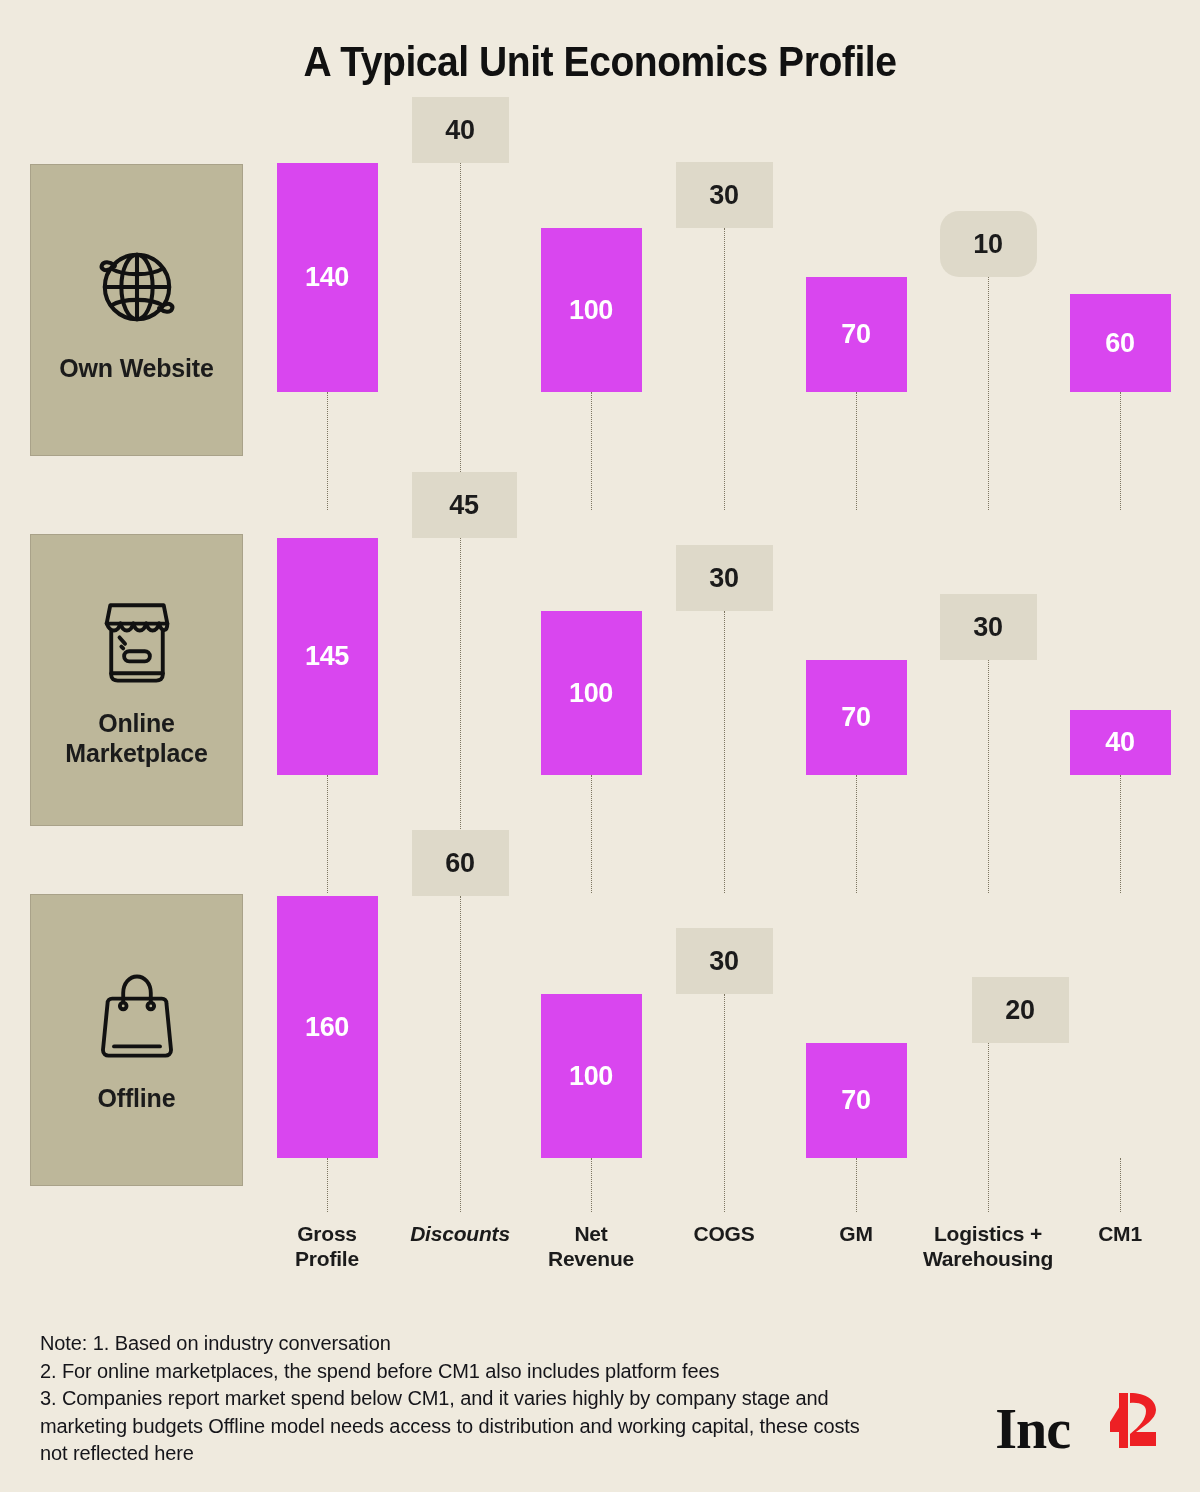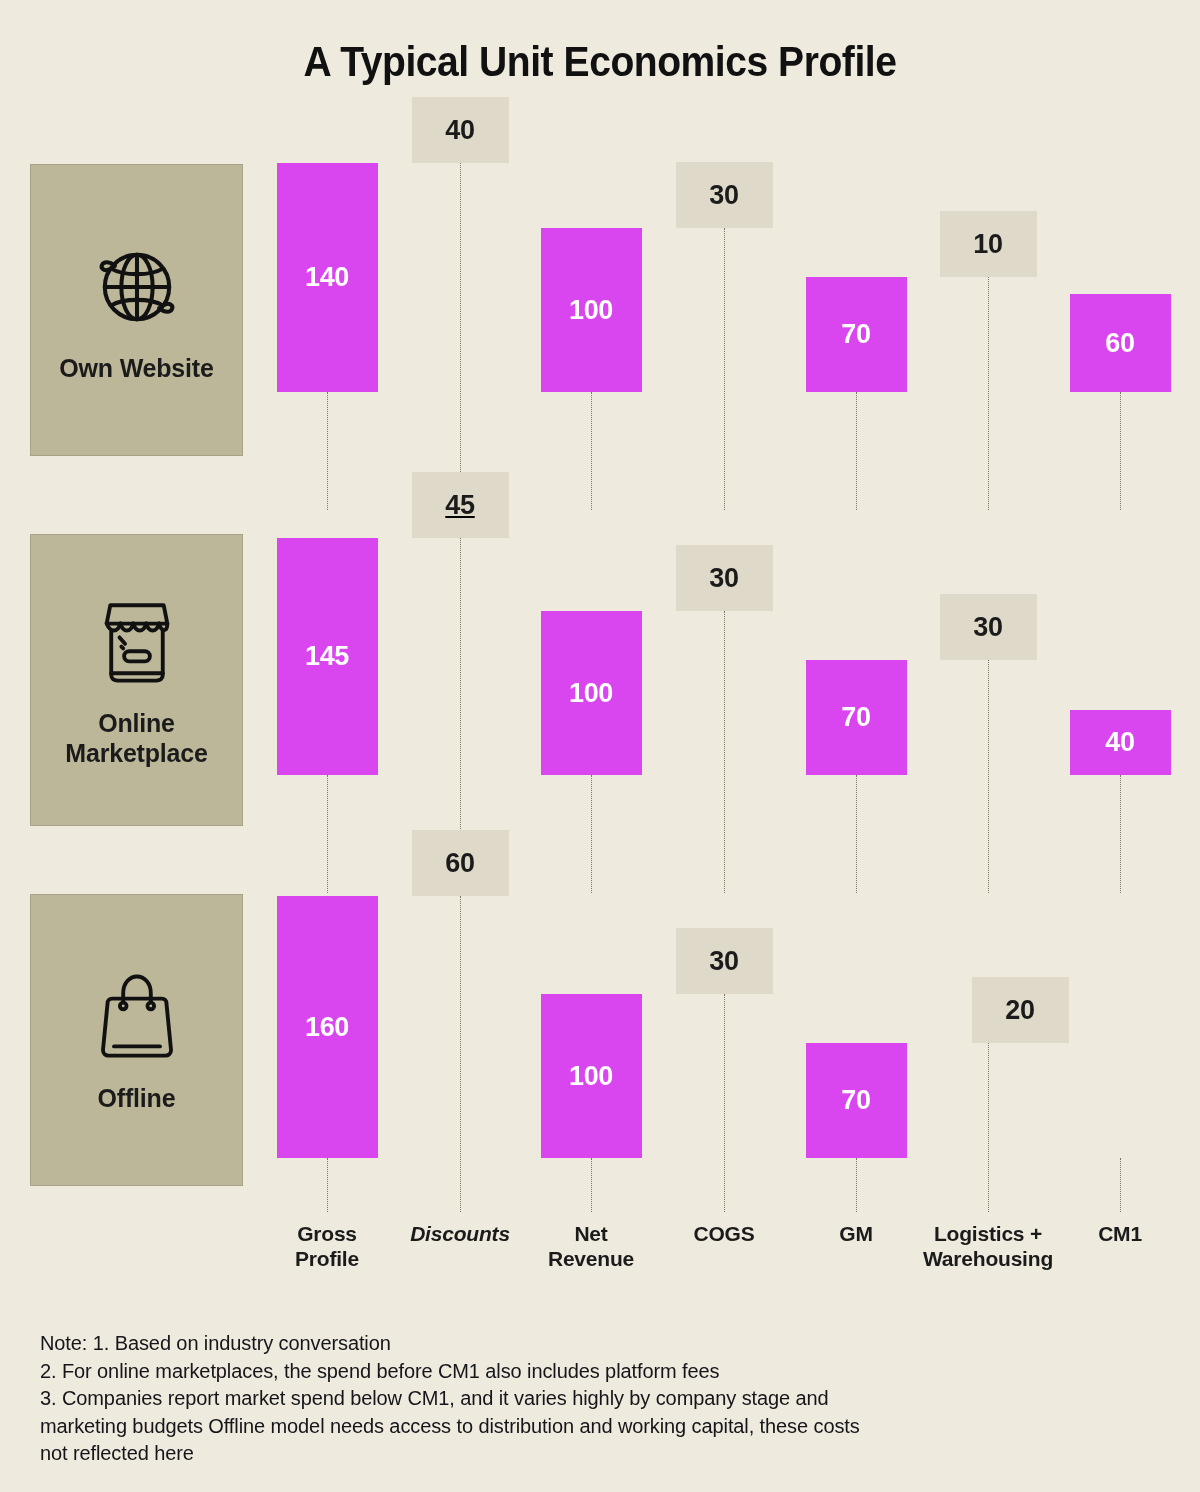--- a/index.html
+++ b/index.html
@@ -167,33 +167,33 @@
       </div>
       <div class="connector" style="left: 591px; top: 392px; height: 118px;"></div>
       <div class="bar neg" style="left: 675.5px; top: 162px; width: 97px; height: 66px;">
         <span class="bar-value">30</span>
       </div>
       <div class="connector" style="left: 724px; top: 228px; height: 282px;"></div>
       <div class="bar pos" style="left: 805.5px; top: 277px; width: 101px; height: 115px;">
         <span class="bar-value">70</span>
       </div>
       <div class="connector" style="left: 856px; top: 392px; height: 118px;"></div>
-      <div class="bar neg" style="left: 939.5px; top: 211px; width: 97px; height: 66px;">
+      <div class="bar neg" style="left: 939.5px; top: 211px; width: 97px; height: 66px; border-radius: 19px;">
         <span class="bar-value">10</span>
       </div>
       <div class="connector" style="left: 988px; top: 277px; height: 233px;"></div>
       <div class="bar pos" style="left: 1069.5px; top: 294px; width: 101px; height: 98px;">
         <span class="bar-value">60</span>
       </div>
       <div class="connector" style="left: 1120px; top: 392px; height: 118px;"></div>
       <div class="bar pos" style="left: 276.5px; top: 538px; width: 101px; height: 237px;">
         <span class="bar-value">145</span>
       </div>
       <div class="connector" style="left: 327px; top: 775px; height: 118px;"></div>
-      <div class="bar neg" style="left: 411.5px; top: 472px; width: 97px; height: 66px; text-decoration: underline;">
+      <div class="bar neg" style="left: 411.5px; top: 472px; width: 105px; height: 66px;">
         <span class="bar-value">45</span>
       </div>
       <div class="connector" style="left: 460px; top: 538px; height: 355px;"></div>
       <div class="bar pos" style="left: 540.5px; top: 611px; width: 101px; height: 164px;">
         <span class="bar-value">100</span>
       </div>
       <div class="connector" style="left: 591px; top: 775px; height: 118px;"></div>
       <div class="bar neg" style="left: 675.5px; top: 545px; width: 97px; height: 66px;">
         <span class="bar-value">30</span>
       </div>
@@ -246,14 +246,24 @@
 Warehousing</div>
       <div class="cat-label" style="left: 1035px; top: 1222px; width: 170px; white-space: pre-line;">CM1</div>
     </div>
 
   <div class="notes" id="notes">
       <div>Note: 1. Based on industry conversation</div>
       <div>2. For online marketplaces, the spend before CM1 also includes platform fees</div>
       <div>3. Companies report market spend below CM1, and it varies highly by company stage and marketing budgets Offline model needs access to distribution and working capital, these costs not reflected here</div>
     </div>
 
+  <div class="logo">
+    <span class="logo-inc">Inc</span>
+    <span class="logo-42">
+      <svg width="92" height="56" viewBox="0 0 92 56" aria-hidden="true">
+        <path d="M38 40 L38 30 L56 1 L56 40 Z" fill="#ed2024"></path>
+        <path d="M47 1 L56 1 L56 56 L47 56 Z" fill="#ed2024"></path>
+        <path d="M58 1 C74 1 84 8 84 18 C84 27 72 34 64 40 L84 40 L84 54 L58 54 L58 42 C68 34 74 27 74 19 C74 13 68 10 58 11 Z" fill="#ed2024"></path>
+      </svg>
+    </span>
+  </div>
 
 </div>
 
 </body></html>

